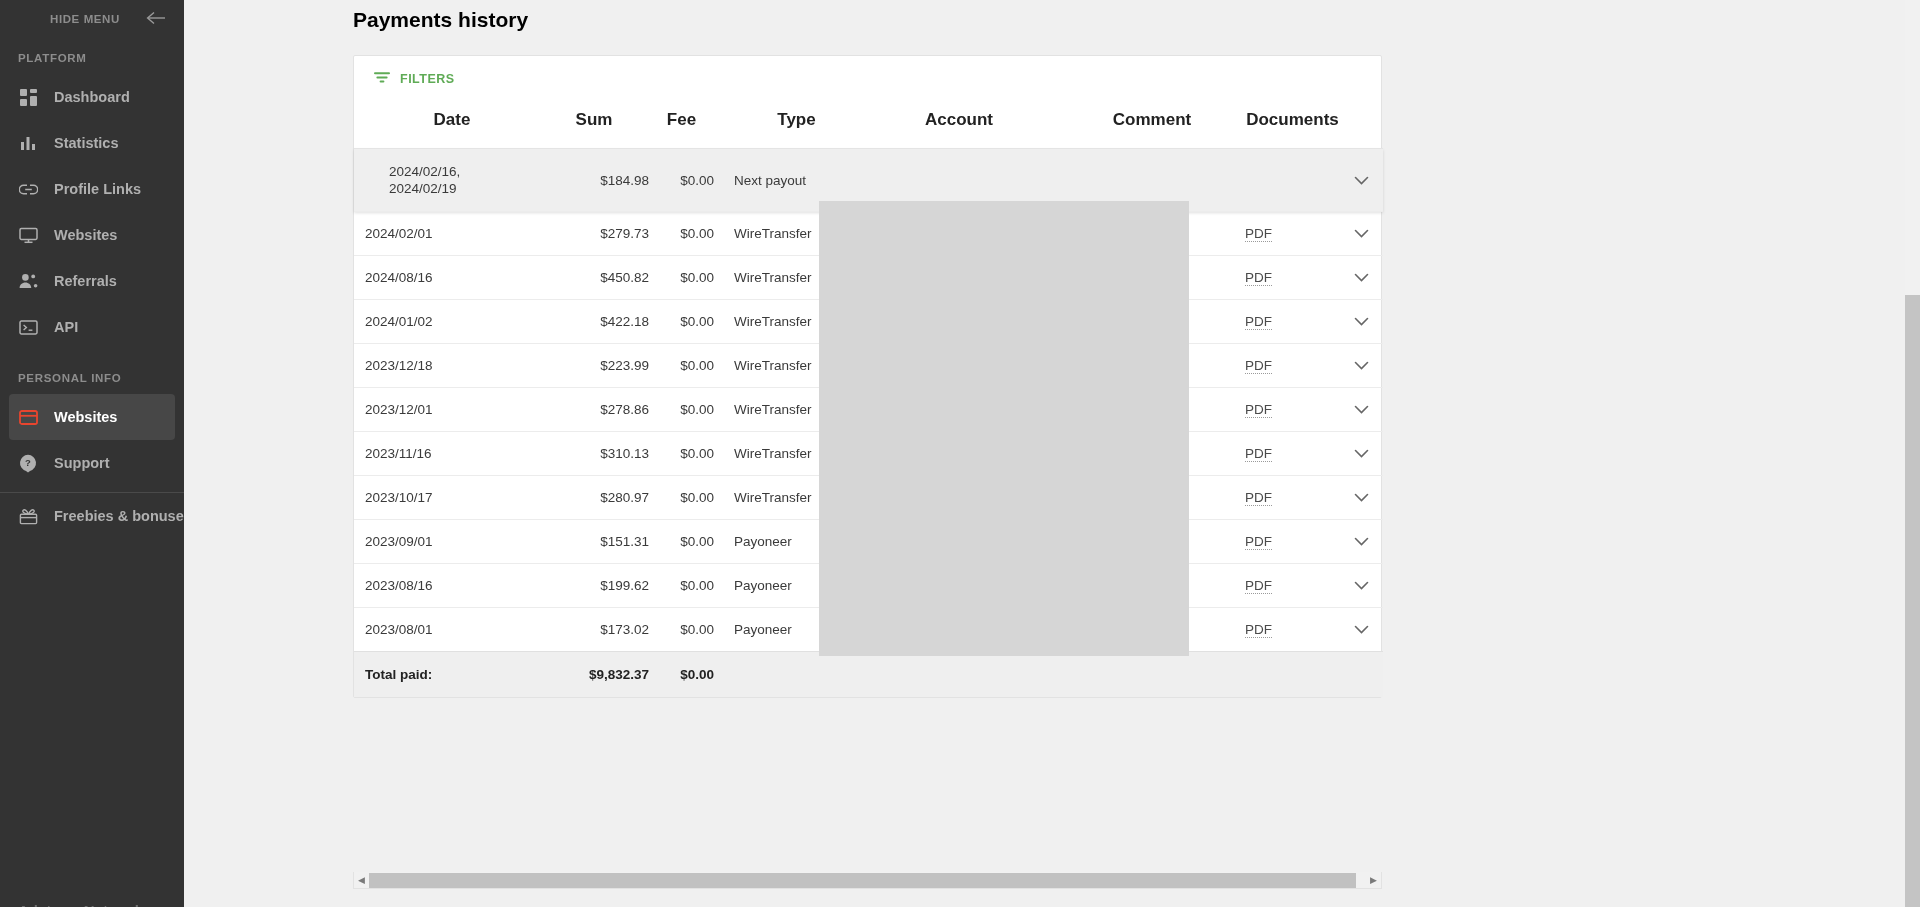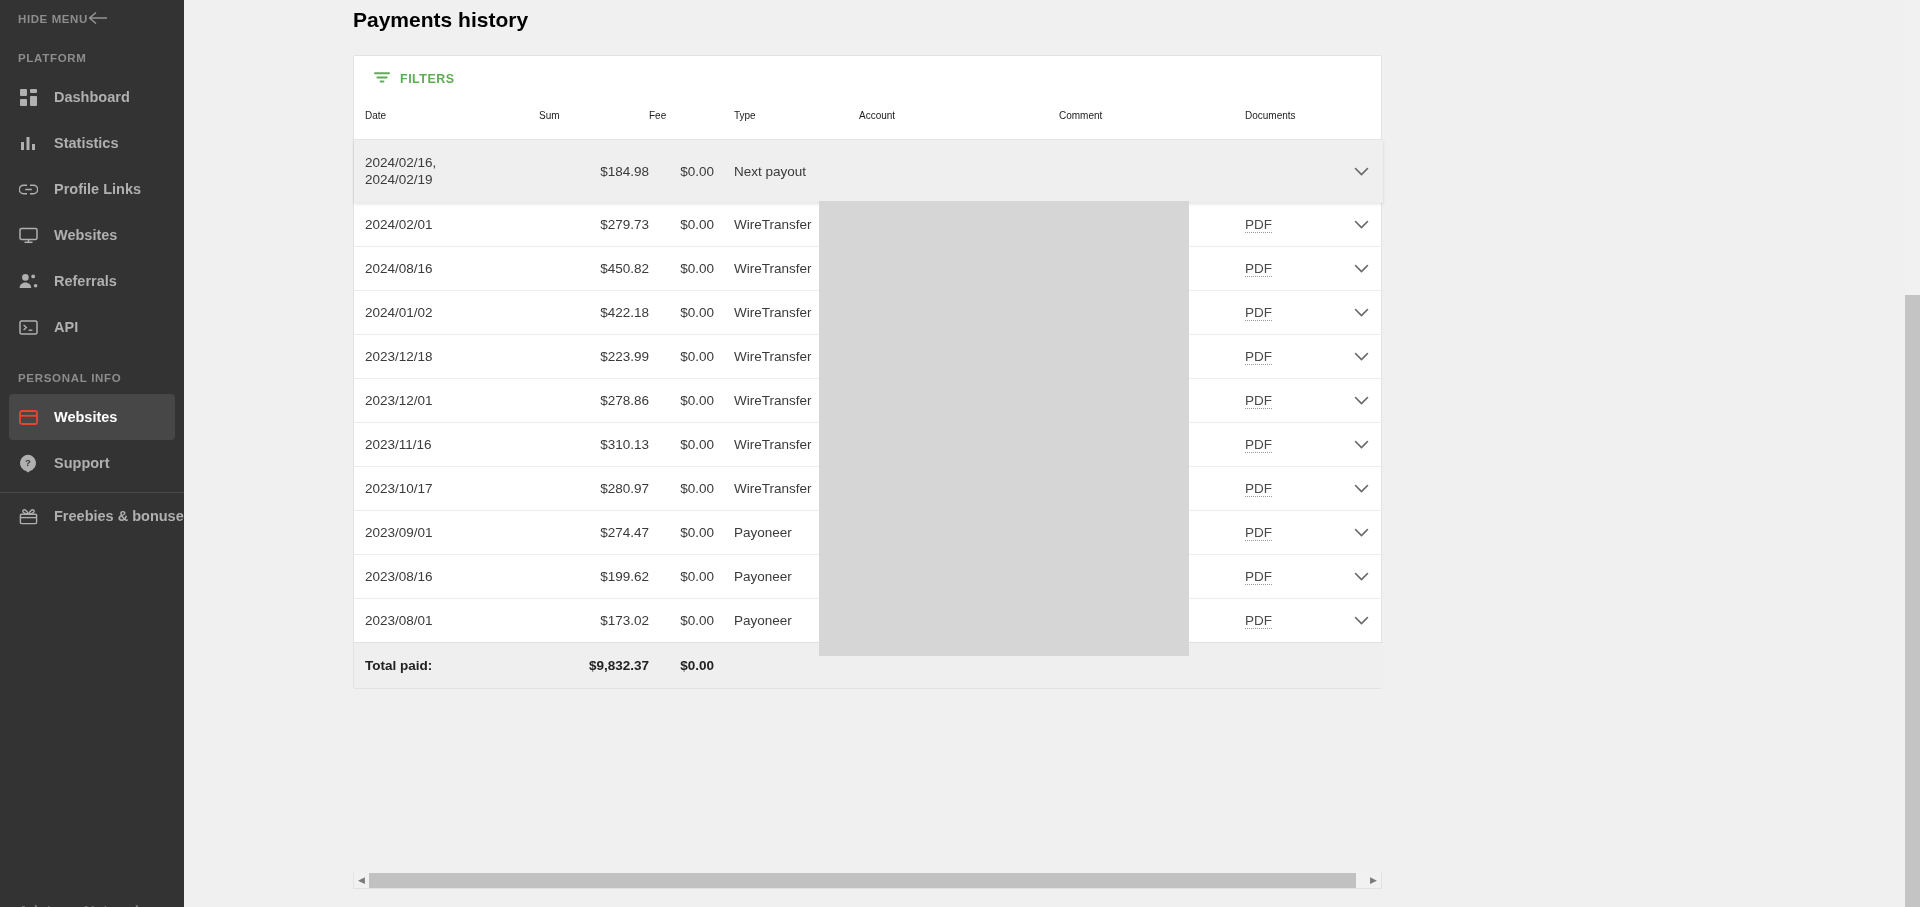--- a/index.html
+++ b/index.html
@@ -11,22 +11,22 @@
   }
   .app { position: relative; width: 1920px; height: 907px; display: flex; }
 
   
   .sidebar {
     width: 184px; min-width: 184px; height: 907px;
     background: #333333; color: #a8a8a8;
     position: relative; overflow: hidden;
   }
   .hide-menu-row {
-    display: flex; align-items: center; justify-content: flex-start;
-    padding: 8px 18px 0 18px; height: 30px;
+    display: flex; align-items: center; justify-content: space-between;
+    padding: 8px 18px 0 18px; height: 30px; margin-left: 32px;
   }
   .hide-menu-label {
     font-size: 11.5px; font-weight: bold; letter-spacing: .6px;
     color: #8d8d8d; text-transform: uppercase;
   }
   .back-arrow { color: #9a9a9a; font-size: 17px; line-height: 1; }
   .section-label {
     font-size: 11.5px; font-weight: bold; letter-spacing: .7px;
     color: #8d8d8d; text-transform: uppercase;
     padding: 0 18px; margin-top: 22px; margin-bottom: 10px;
@@ -65,39 +65,39 @@
     border: 1px solid #e2e2e2; border-radius: 2px;
   }
   .filters-bar { height: 46px; display: flex; align-items: center; padding: 0 20px; }
   .filters-btn {
     display: flex; align-items: center; gap: 10px;
     color: #5fab56; font-size: 12.5px; font-weight: bold;
     letter-spacing: .5px; cursor: pointer;
   }
   table.pay { width: 100%; border-collapse: collapse; table-layout: fixed; }
   table.pay th {
-    font-size: 10px; font-weight: normal; color: #222;
-    text-align: left; padding: 8px 0 18px 0; vertical-align: top;
+    font-size: 17px; font-weight: bold; color: #222;
+    text-align: center; padding: 8px 0 18px 0; vertical-align: top;
   }
   table.pay td {
     font-size: 13.5px; color: #3a3a3a;
     padding: 14px 0; vertical-align: middle;
     border-top: 1px solid #ececec;
   }
   .c-date   { width: 185px; padding-left: 11px !important; }
   .c-sum    { width: 110px; text-align: right; }
   .c-fee    { width: 75px;  text-align: right; padding-right: 10px !important; }
   .c-type   { width: 135px; padding-left: 10px !important; }
   .c-acct   { width: 200px; }
   .c-comm   { width: 186px; }
   .c-docs   { width: 95px; }
   .c-exp    { width: 43px;  text-align: center; }
   tr.row-next td { background: #efefef; border-top: 1px solid #e4e4e4; }
   tr.row-next { box-shadow: 0 1px 3px rgba(0,0,0,.13); }
-  .date2 { line-height: 17px; }
+  .date2 { line-height: 17px; margin-left: 24px; }
   .pdf-link {
     color: #4a4a4a; font-size: 13.5px;
     border-bottom: 1px dotted #9a9a9a; cursor: pointer;
   }
   .chev { color: #666; display:inline-block; }
   tr.total td {
     background: #efefef; border-top: 1px solid #e0e0e0;
     font-weight: bold; color: #222; padding: 15px 0;
   }
   
@@ -374,21 +374,21 @@
               <td class="c-type">WireTransfer</td>
               <td class="c-acct"></td>
               <td class="c-comm"></td>
               <td class="c-docs"><span class="pdf-link">PDF</span></td>
               <td class="c-exp"><span class="chev"><svg width="15" height="9" viewBox="0 0 15 9" fill="none" stroke="#666" stroke-width="1.6" stroke-linecap="round">
                     <polyline points="1.5,1.5 7.5,7.5 13.5,1.5"></polyline>
                   </svg></span></td>
             </tr>
             <tr>
               <td class="c-date"><span>2023/09/01</span></td>
-              <td class="c-sum">$274.47</td>
+              <td class="c-sum">$151.31</td>
               <td class="c-fee">$0.00</td>
               <td class="c-type">Payoneer</td>
               <td class="c-acct"></td>
               <td class="c-comm"></td>
               <td class="c-docs"><span class="pdf-link">PDF</span></td>
               <td class="c-exp"><span class="chev"><svg width="15" height="9" viewBox="0 0 15 9" fill="none" stroke="#666" stroke-width="1.6" stroke-linecap="round">
                     <polyline points="1.5,1.5 7.5,7.5 13.5,1.5"></polyline>
                   </svg></span></td>
             </tr>
             <tr>

